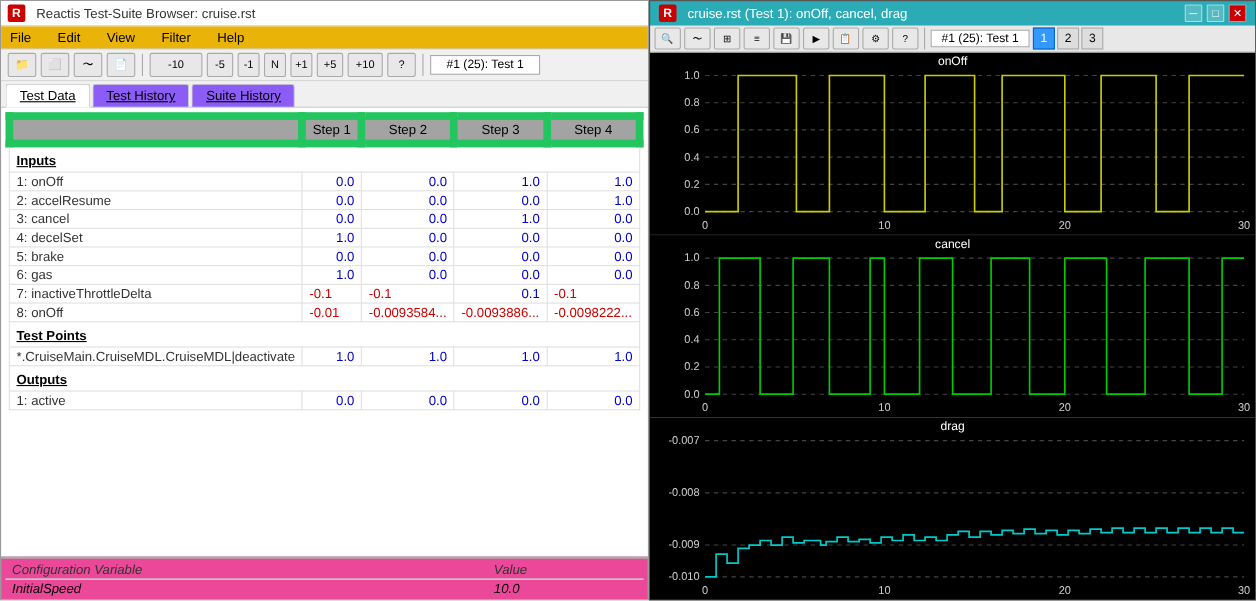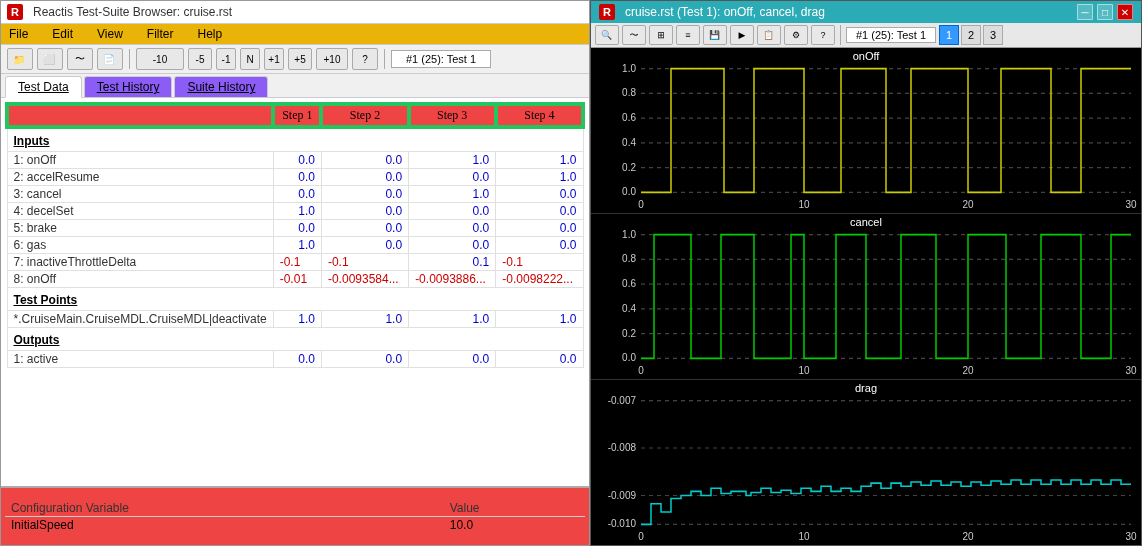--- a/index.html
+++ b/index.html
@@ -93,43 +93,43 @@
       overflow: auto;
       padding: 4px;
     }
 
     table.data-table {
       width: 100%;
       border-collapse: collapse;
       font-size: 12px;
     }
     table.data-table th {
-      background: #ef4444;
-      border: 4px solid #22c55e;
+      background: #a3a3a3;
+      border: 7px solid #22c55e;
       padding: 2px 6px;
       text-align: center;
       font-weight: normal;
       white-space: nowrap;
-      font-family: Liberation Serif, serif;
     }
     table.data-table td {
       border: 1px solid #e0e0e0;
       padding: 1px 6px;
       white-space: nowrap;
     }
     table.data-table td.label-col { font-weight: normal; color: #333; }
     table.data-table td.num-col { text-align: right; color: #0000cc; }
     table.data-table td.neg-col { text-align: left; color: #cc0000; }
     .section-header { font-weight: bold; text-decoration: underline; padding: 4px 0 2px; font-size: 12px; }
 
     .config-area {
       border-top: 2px solid #aaa;
-      background: #ef4444;
-      padding: 12px 4px;
+      background: #ec4899;
+      padding: 2px 4px;
       font-size: 12px;
+      font-style: italic;
     }
     .config-table { width: 100%; border-collapse: collapse; }
     .config-table th { text-align: left; border-bottom: 1px solid #ccc; padding: 1px 6px; font-weight: normal; color: #333; }
     .config-table td { padding: 1px 6px; margin-left: 21px; }
 
     
     #right-panel {
       flex: 1;
       background: #1a1a1a;
       border: 1px solid #555;

